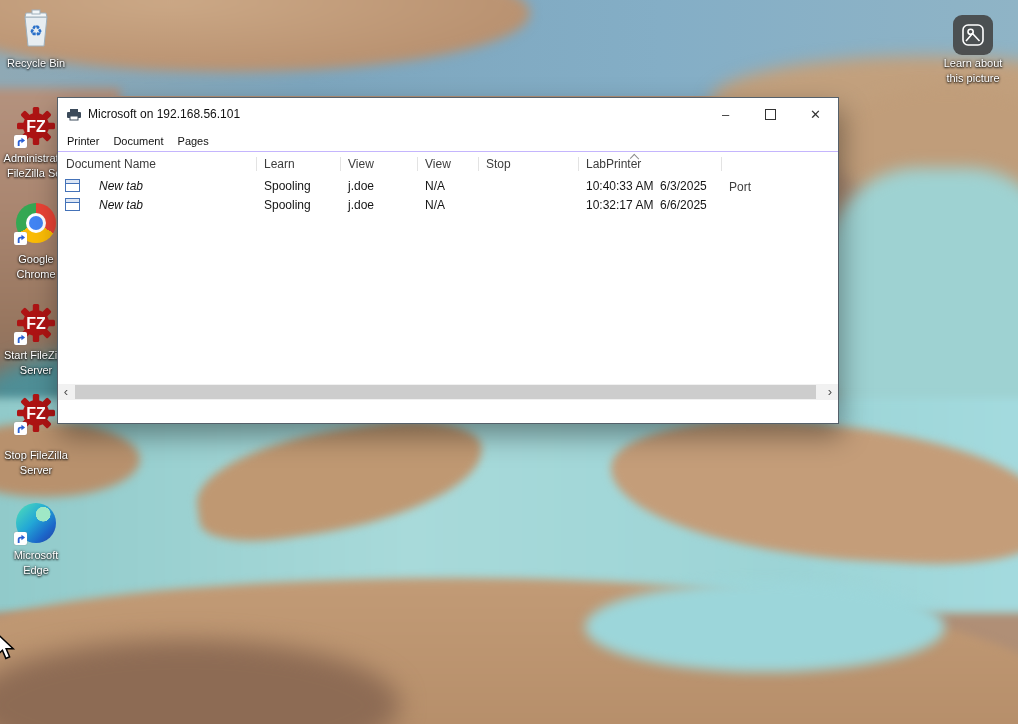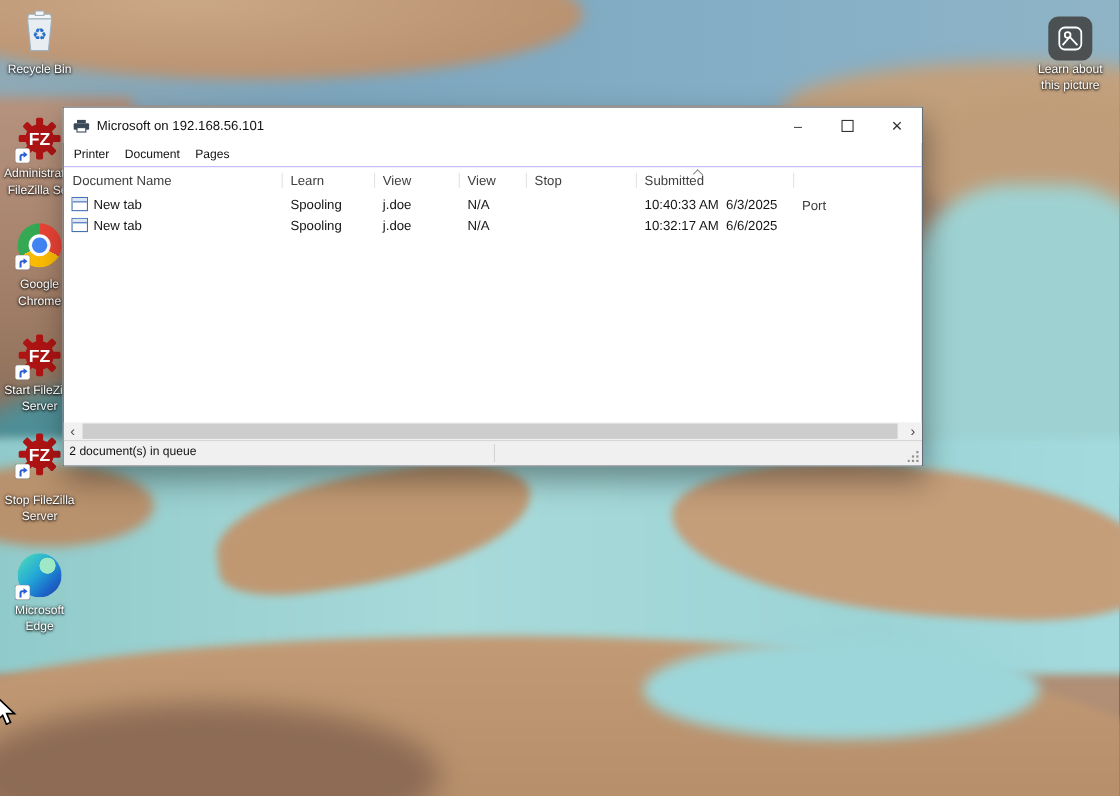--- a/index.html
+++ b/index.html
@@ -72,21 +72,21 @@
   .hrow{display:flex;height:24px;font-size:12px;color:#3d3d3d;}
   .hcell{position:relative;height:100%;display:flex;align-items:center;box-sizing:border-box;
     padding-left:7px;flex:none;}
   .hcell::after{content:"";position:absolute;right:0;top:5px;bottom:5px;width:1px;background:#e3e3e3;}
   .c0{width:199px;padding-left:8px;} .c1{width:84px;} .c2{width:77px;} .c3{width:61px;}
   .c4{width:100px;} .c5{width:143px;} .c6{width:140px;margin-top:23px;}
   .sort-caret{position:absolute;top:3px;left:52px;width:6px;height:6px;
     border-left:1px solid #8a8a8a;border-top:1px solid #8a8a8a;transform:rotate(45deg) scaleY(.9);}
   .row{display:flex;height:19px;align-items:center;font-size:12px;color:#151515;}
   .cell{box-sizing:border-box;padding-left:7px;flex:none;white-space:pre;overflow:hidden;}
-  .doc-cell{display:flex;align-items:flex-start;gap:5px;}
+  .doc-cell{display:flex;align-items:flex-start;gap:19px;font-style:italic;}
   .doc-ico{width:13px;height:11px;border:1px solid #4472b8;background:#fff;position:relative;flex:none;}
   .doc-ico::before{content:"";position:absolute;left:0;top:0;right:0;height:3px;background:#dce6f5;
     border-bottom:1px solid #4472b8;}
   .hscroll{position:relative;height:16px;background:#f1f1f1;}
   .sarrow{position:absolute;top:0;width:16px;height:16px;color:#4d4d4d;font-size:13px;
     line-height:15px;text-align:center;}
   .sarrow.left{left:0;} .sarrow.right{right:0;}
   .sthumb{position:absolute;left:17px;top:1px;height:14px;width:741px;background:#cdcdcd;}
   .statusbar{position:relative;height:23px;background:#f0f0f0;border-top:1px solid #d6d6d6;
     box-sizing:border-box;font-size:11px;color:#111;line-height:21px;}
@@ -275,21 +275,21 @@
 
     <div class="list">
       <div class="hrow">
         <div class="hcell c0">Document Name</div>
         <div class="hcell c1">Learn</div>
         <div class="hcell c2">View</div>
         <div class="hcell c3">View</div>
         <div class="hcell c4">Stop</div>
         <div class="hcell c5">
           <span class="sort-caret"></span>
-          <span>Submitted</span>
+          <span>LabPrinter</span>
         </div>
         <div class="hcell c6">Port</div>
       </div>
 
       <div class="row">
         <div class="cell c0 doc-cell">
           <span class="doc-ico"></span>
           <span>New tab</span>
         </div>
         <div class="cell c1">Spooling</div>
@@ -313,33 +313,19 @@
         <div class="cell c6"></div>
       </div>
     </div>
 
     <div class="hscroll">
       <div class="sarrow left">‹</div>
       <div class="sthumb"></div>
       <div class="sarrow right">›</div>
     </div>
 
-    <div class="statusbar">
-      <span class="sb-text">2 document(s) in queue</span>
-      <span class="sb-div"></span>
-      <svg class="grip" width="11" height="11" viewBox="0 0 11 11">
-        <g fill="#8f8f8f">
-          <rect x="8" y="0" width="2" height="2"></rect>
-          <rect x="4" y="4" width="2" height="2"></rect>
-            <rect x="8" y="4" width="2" height="2"></rect>
-          <rect x="0" y="8" width="2" height="2"></rect>
-            <rect x="4" y="8" width="2" height="2"></rect>
-            <rect x="8" y="8" width="2" height="2"></rect>
-        </g>
-      </svg>
-    </div>
   </div>
 
   <svg class="cursor" width="22" height="30" viewBox="0 0 14 20">
     <path d="M1 1 L1 15.5 L4.6 12.2 L6.9 17.6 L9.4 16.5 L7.1 11.2 L11.8 11.2 Z" fill="#fff" stroke="#000" stroke-width="1"></path>
   </svg>
 
 </div>
 
 </body></html>

